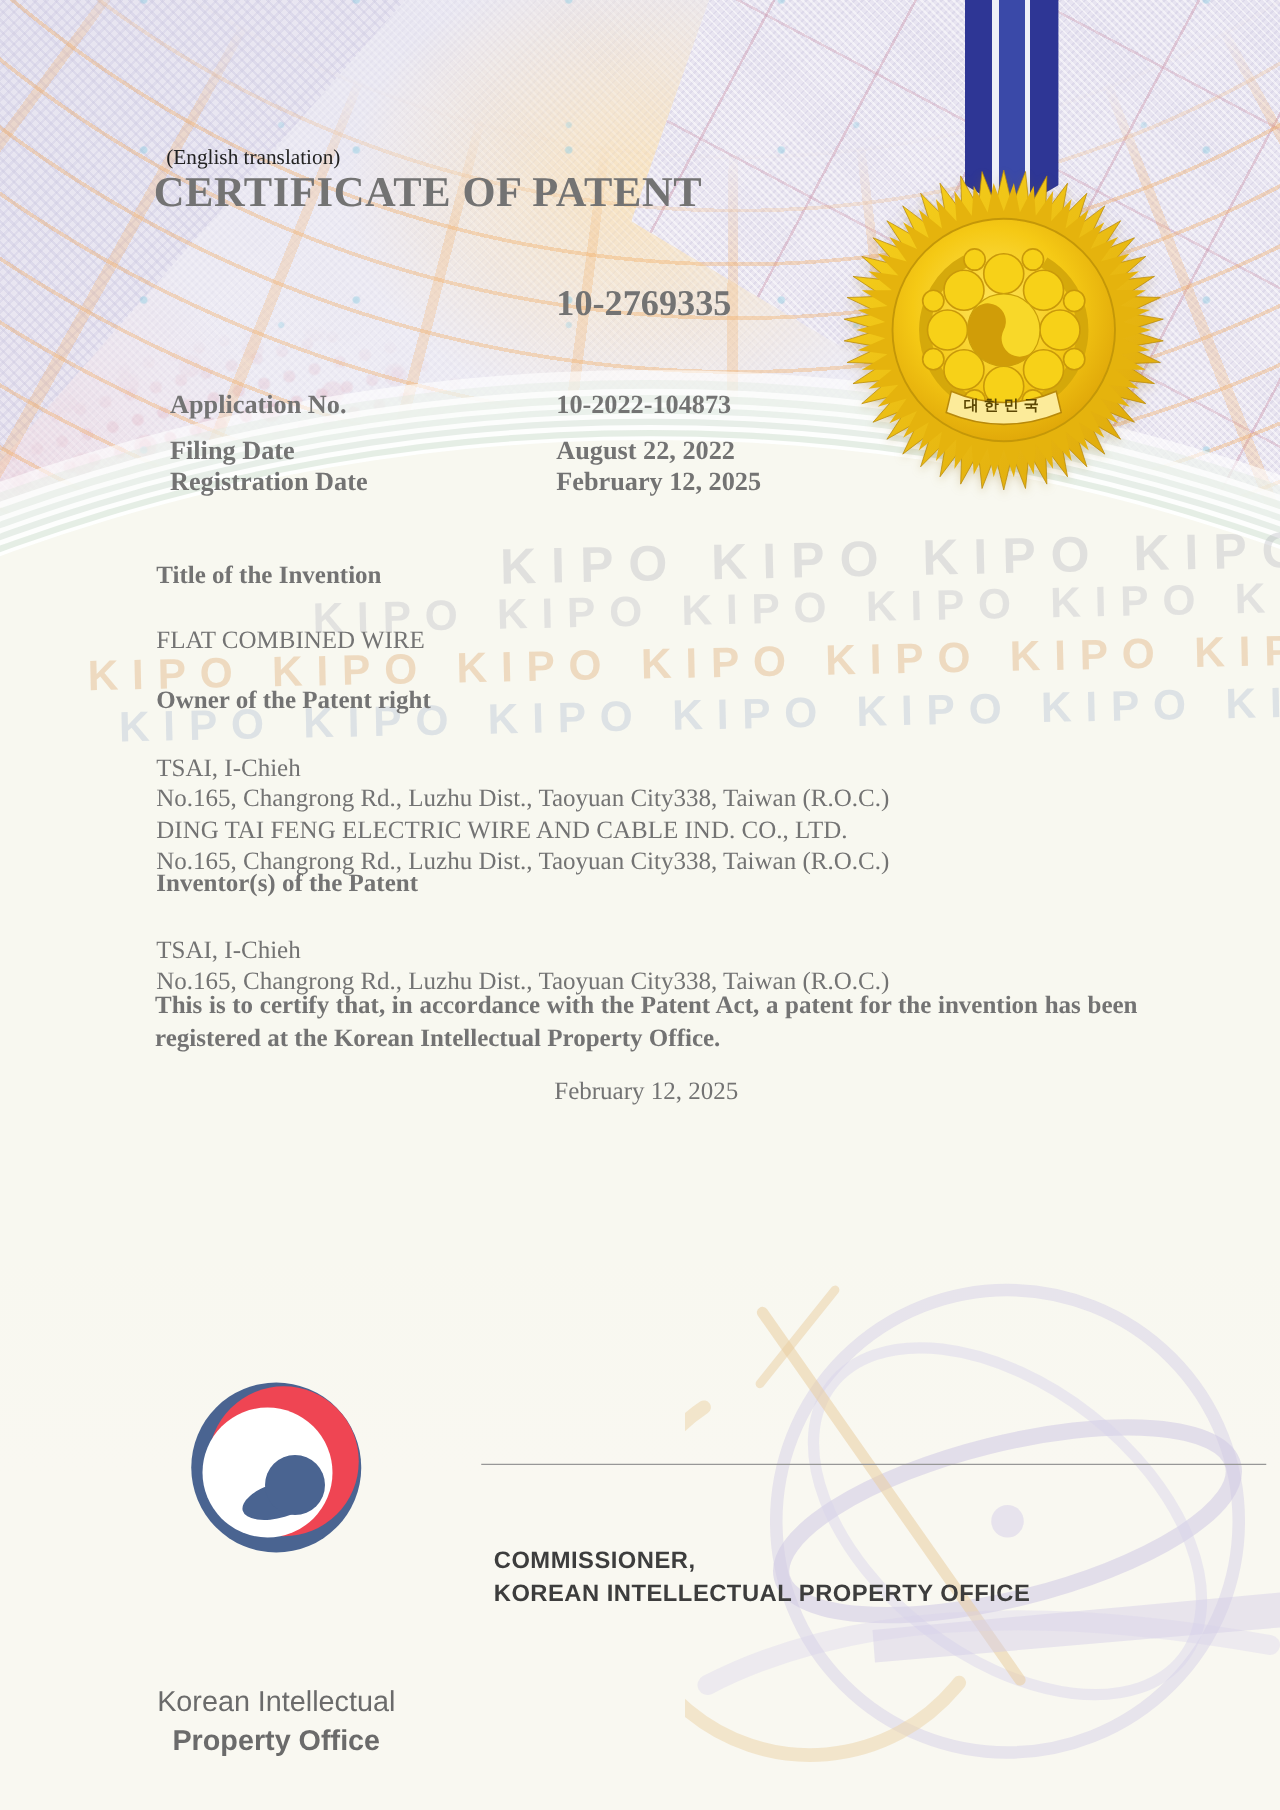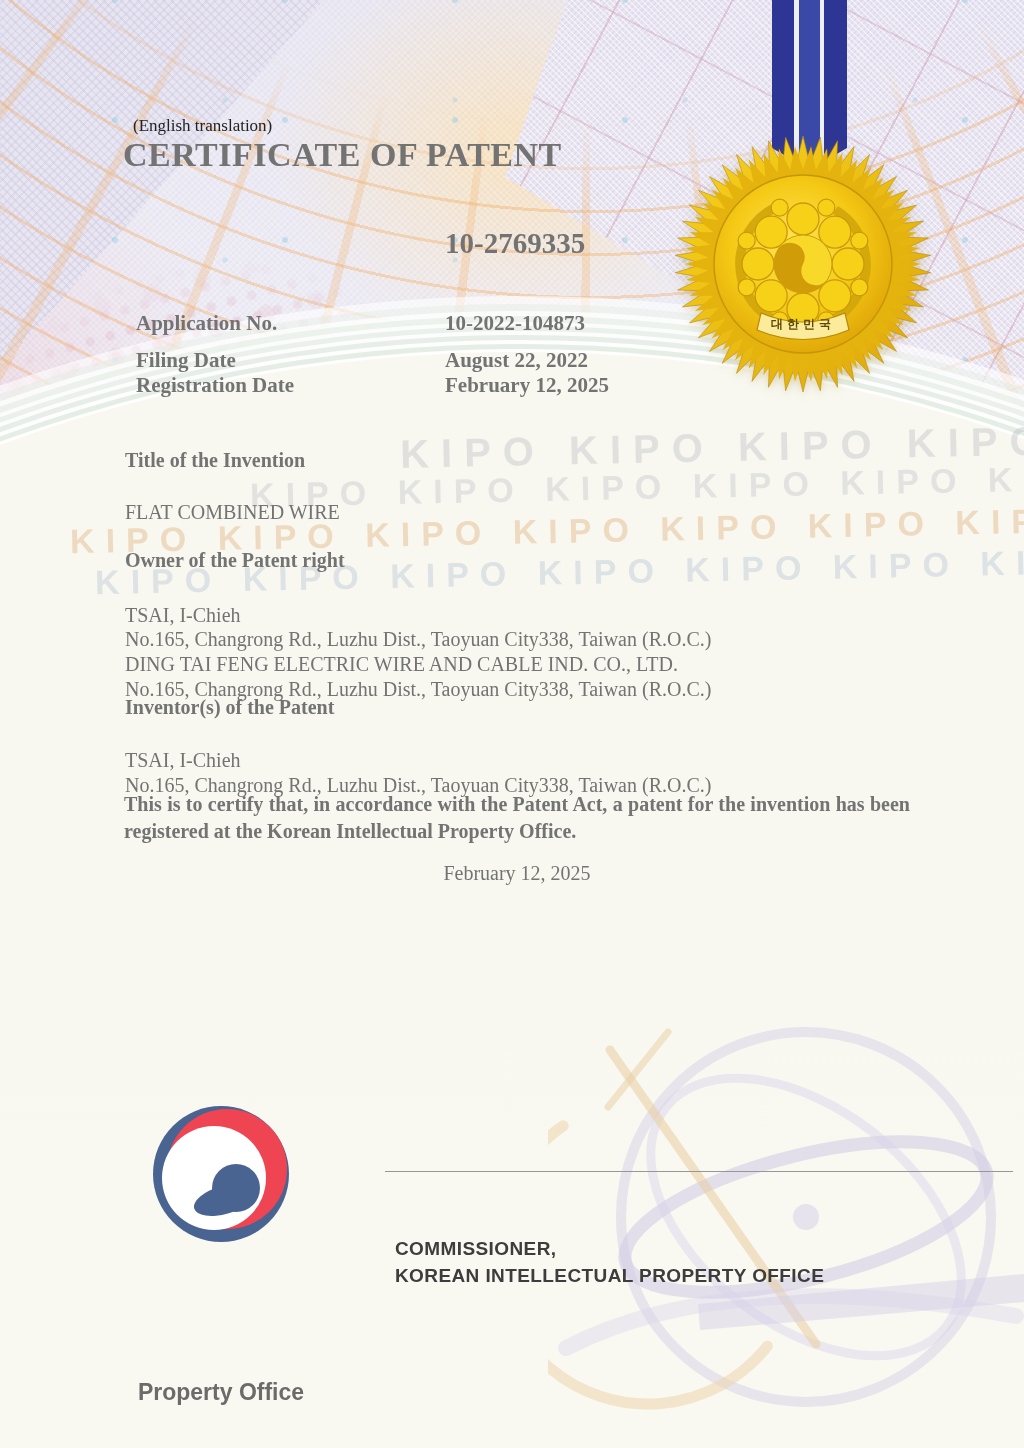--- a/index.html
+++ b/index.html
@@ -215,19 +215,20 @@
   <div class="t cert-par">This is to certify that, in accordance with the Patent Act, a patent for the invention has been registered at the Korean Intellectual Property Office.</div>
   <div class="t cert-date">February 12, 2025</div>
 
   <svg class="kipo-logo" width="150" height="145" viewBox="0 0 150 145">
     <circle cx="75" cy="70" r="68" fill="#4a6491"></circle>
     <circle cx="81" cy="65" r="60" fill="#ef4553"></circle>
     <circle cx="68" cy="74" r="52" fill="#ffffff"></circle>
     <ellipse cx="78" cy="96" rx="31" ry="14" fill="#4a6491" transform="rotate(-16 78 96)"></ellipse>
     <circle cx="90" cy="84" r="24" fill="#4a6491"></circle>
   </svg>
+  <div class="logo-en logo-en1">Korean Intellectual</div>
   <div class="logo-en logo-en2">Property Office</div>
 
   <div class="sig-line"></div>
   <div class="sig-en sig-en1">COMMISSIONER,</div>
   <div class="sig-en sig-en2">KOREAN INTELLECTUAL PROPERTY OFFICE</div>
 
 </div>
 
 </body></html>

